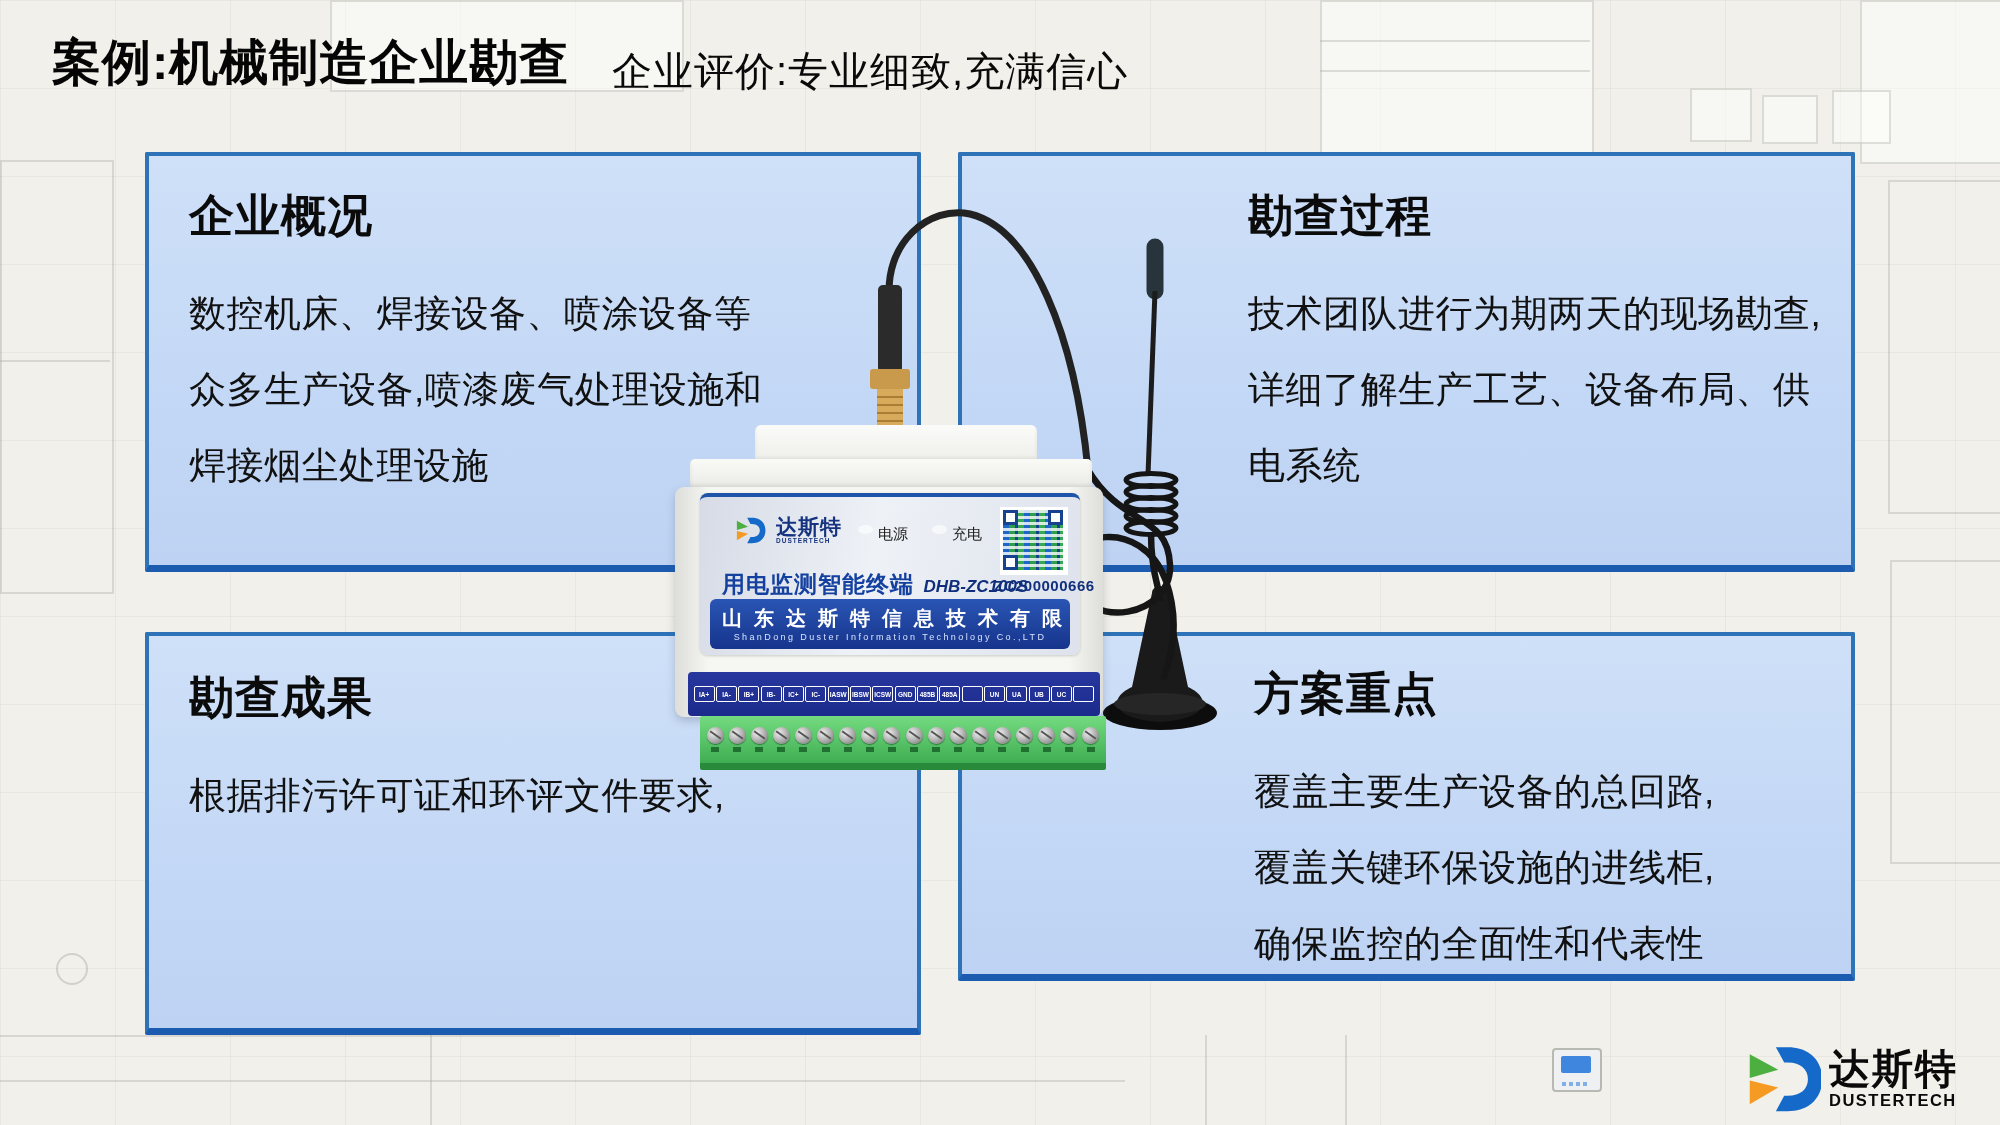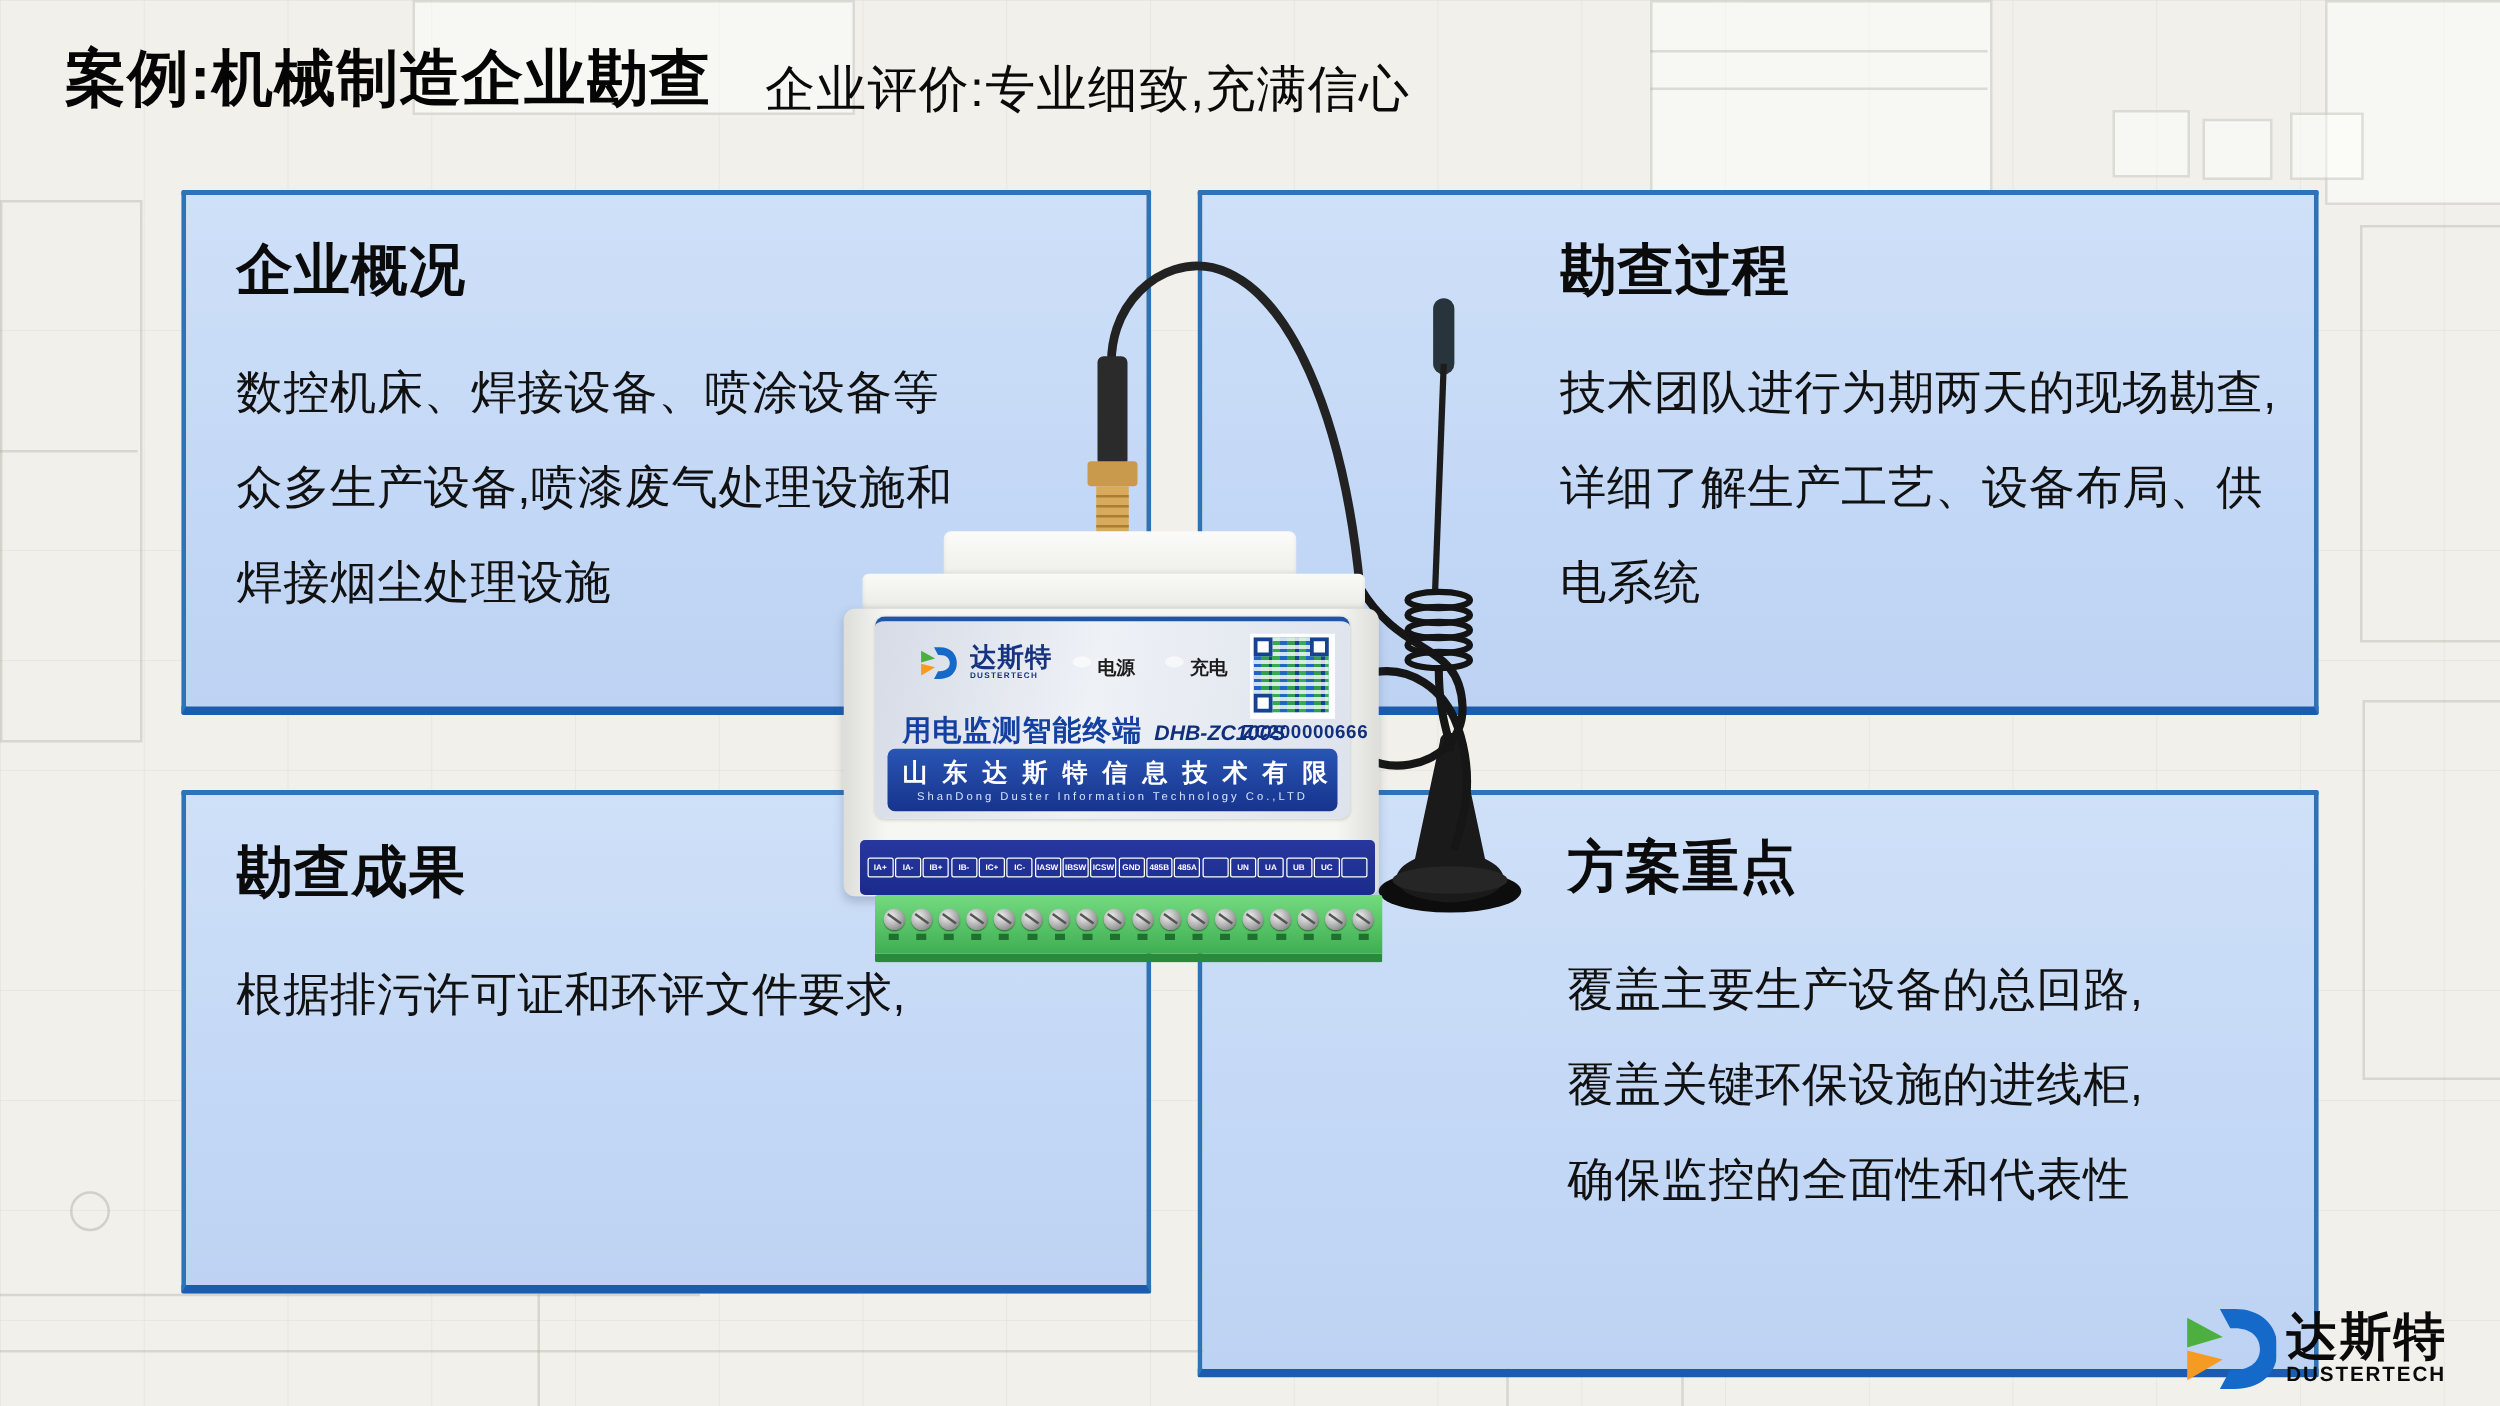--- a/index.html
+++ b/index.html
@@ -27,37 +27,37 @@
 
   
   .panel{
     position:absolute;box-sizing:border-box;
     background:linear-gradient(180deg,#cfe0f8 0%,#c3d8f6 60%,#bed3f3 100%);
     border:4px solid #2e73b8;border-bottom:7px solid #1b5cb0;border-radius:2px;
   }
   .panel-tl{left:145px;top:152px;width:776px;height:420px;padding:30px 40px;}
   .panel-tr{left:958px;top:152px;width:897px;height:420px;padding:30px 40px 30px 286px;}
   .panel-bl{left:145px;top:632px;width:776px;height:403px;padding:32px 40px;}
-  .panel-br{left:958px;top:632px;width:897px;height:470px;padding:28px 40px 28px 292px;}
+  .panel-br{left:958px;top:632px;width:897px;height:349px;padding:28px 40px 28px 292px;}
   .panel h2{margin:0 0 30px 0;font-size:45px;font-weight:900;color:#0b0b0b;letter-spacing:1px;}
   .panel .line{font-size:37px;color:#111;line-height:76px;letter-spacing:.5px;white-space:nowrap;}
 
   
   .device{position:absolute;left:620px;top:185px;width:660px;height:600px;z-index:5;}
   .device svg.ant{position:absolute;left:0;top:0;}
   .lid1{position:absolute;left:135px;top:240px;width:282px;height:36px;background:linear-gradient(180deg,#fbfbf9,#eeeeea);border-radius:6px 6px 0 0;box-shadow:inset 0 -3px 4px rgba(0,0,0,.08);}
   .lid2{position:absolute;left:70px;top:274px;width:402px;height:30px;background:linear-gradient(180deg,#fafaf7,#e9e9e5);border-radius:5px;box-shadow:inset 0 -3px 4px rgba(0,0,0,.08);}
   .body{position:absolute;left:55px;top:302px;width:428px;height:230px;background:linear-gradient(90deg,#dddddA 0%,#f6f6f3 8%,#f6f6f3 92%,#ddddda 100%);border-radius:9px;box-shadow:0 4px 8px rgba(60,70,90,.25);}
   .label{position:absolute;left:80px;top:308px;width:380px;height:158px;border-radius:8px;
     border-top:4px solid #1e55a8;background:linear-gradient(100deg,#d6dbe6 0%,#eef1f6 45%,#dde2ec 100%);box-shadow:0 1px 3px rgba(0,0,0,.18);}
   .brandbox{position:absolute;left:30px;top:18px;display:flex;align-items:center;gap:6px;}
   .brand-cn{font-size:21px;font-weight:900;color:#16337f;line-height:20px;letter-spacing:1px;}
   .brand-en{font-size:6.5px;font-weight:800;color:#16337f;letter-spacing:1px;}
   .leds{position:absolute;left:158px;top:28px;display:flex;gap:24px;}
-  .led{display:flex;align-items:flex-start;font-size:15px;font-weight:700;color:#1c1c1c;}
+  .led{display:flex;align-items:flex-start;font-size:15px;font-weight:400;color:#1c1c1c;}
   .led i{width:15px;height:9px;border-radius:50%;background:rgba(255,255,255,.6);margin-right:5px;}
   .prodrow{position:absolute;left:22px;top:72px;white-space:nowrap;}
   .prod-cn{font-size:23px;font-weight:900;color:#1440a0;letter-spacing:1px;}
   .prod-model{font-size:17px;font-weight:800;font-style:italic;color:#0f2f7d;margin-left:5px;}
   .qr{position:absolute;right:12px;top:10px;width:68px;height:68px;background:#fff;padding:3px;box-sizing:border-box;}
   .qr-inner{position:relative;width:60px;height:60px;
     background-image:
       repeating-linear-gradient(0deg, transparent 0 3px, rgba(255,255,255,.8) 3px 6px),
       repeating-linear-gradient(90deg,#1f66c9 0 6px,#2f9e4d 6px 12px,#17428f 12px 15px,#35aa52 15px 21px);}
   .qr-f{position:absolute;width:9px;height:9px;border:3px solid #17428f;background:#fff;}

